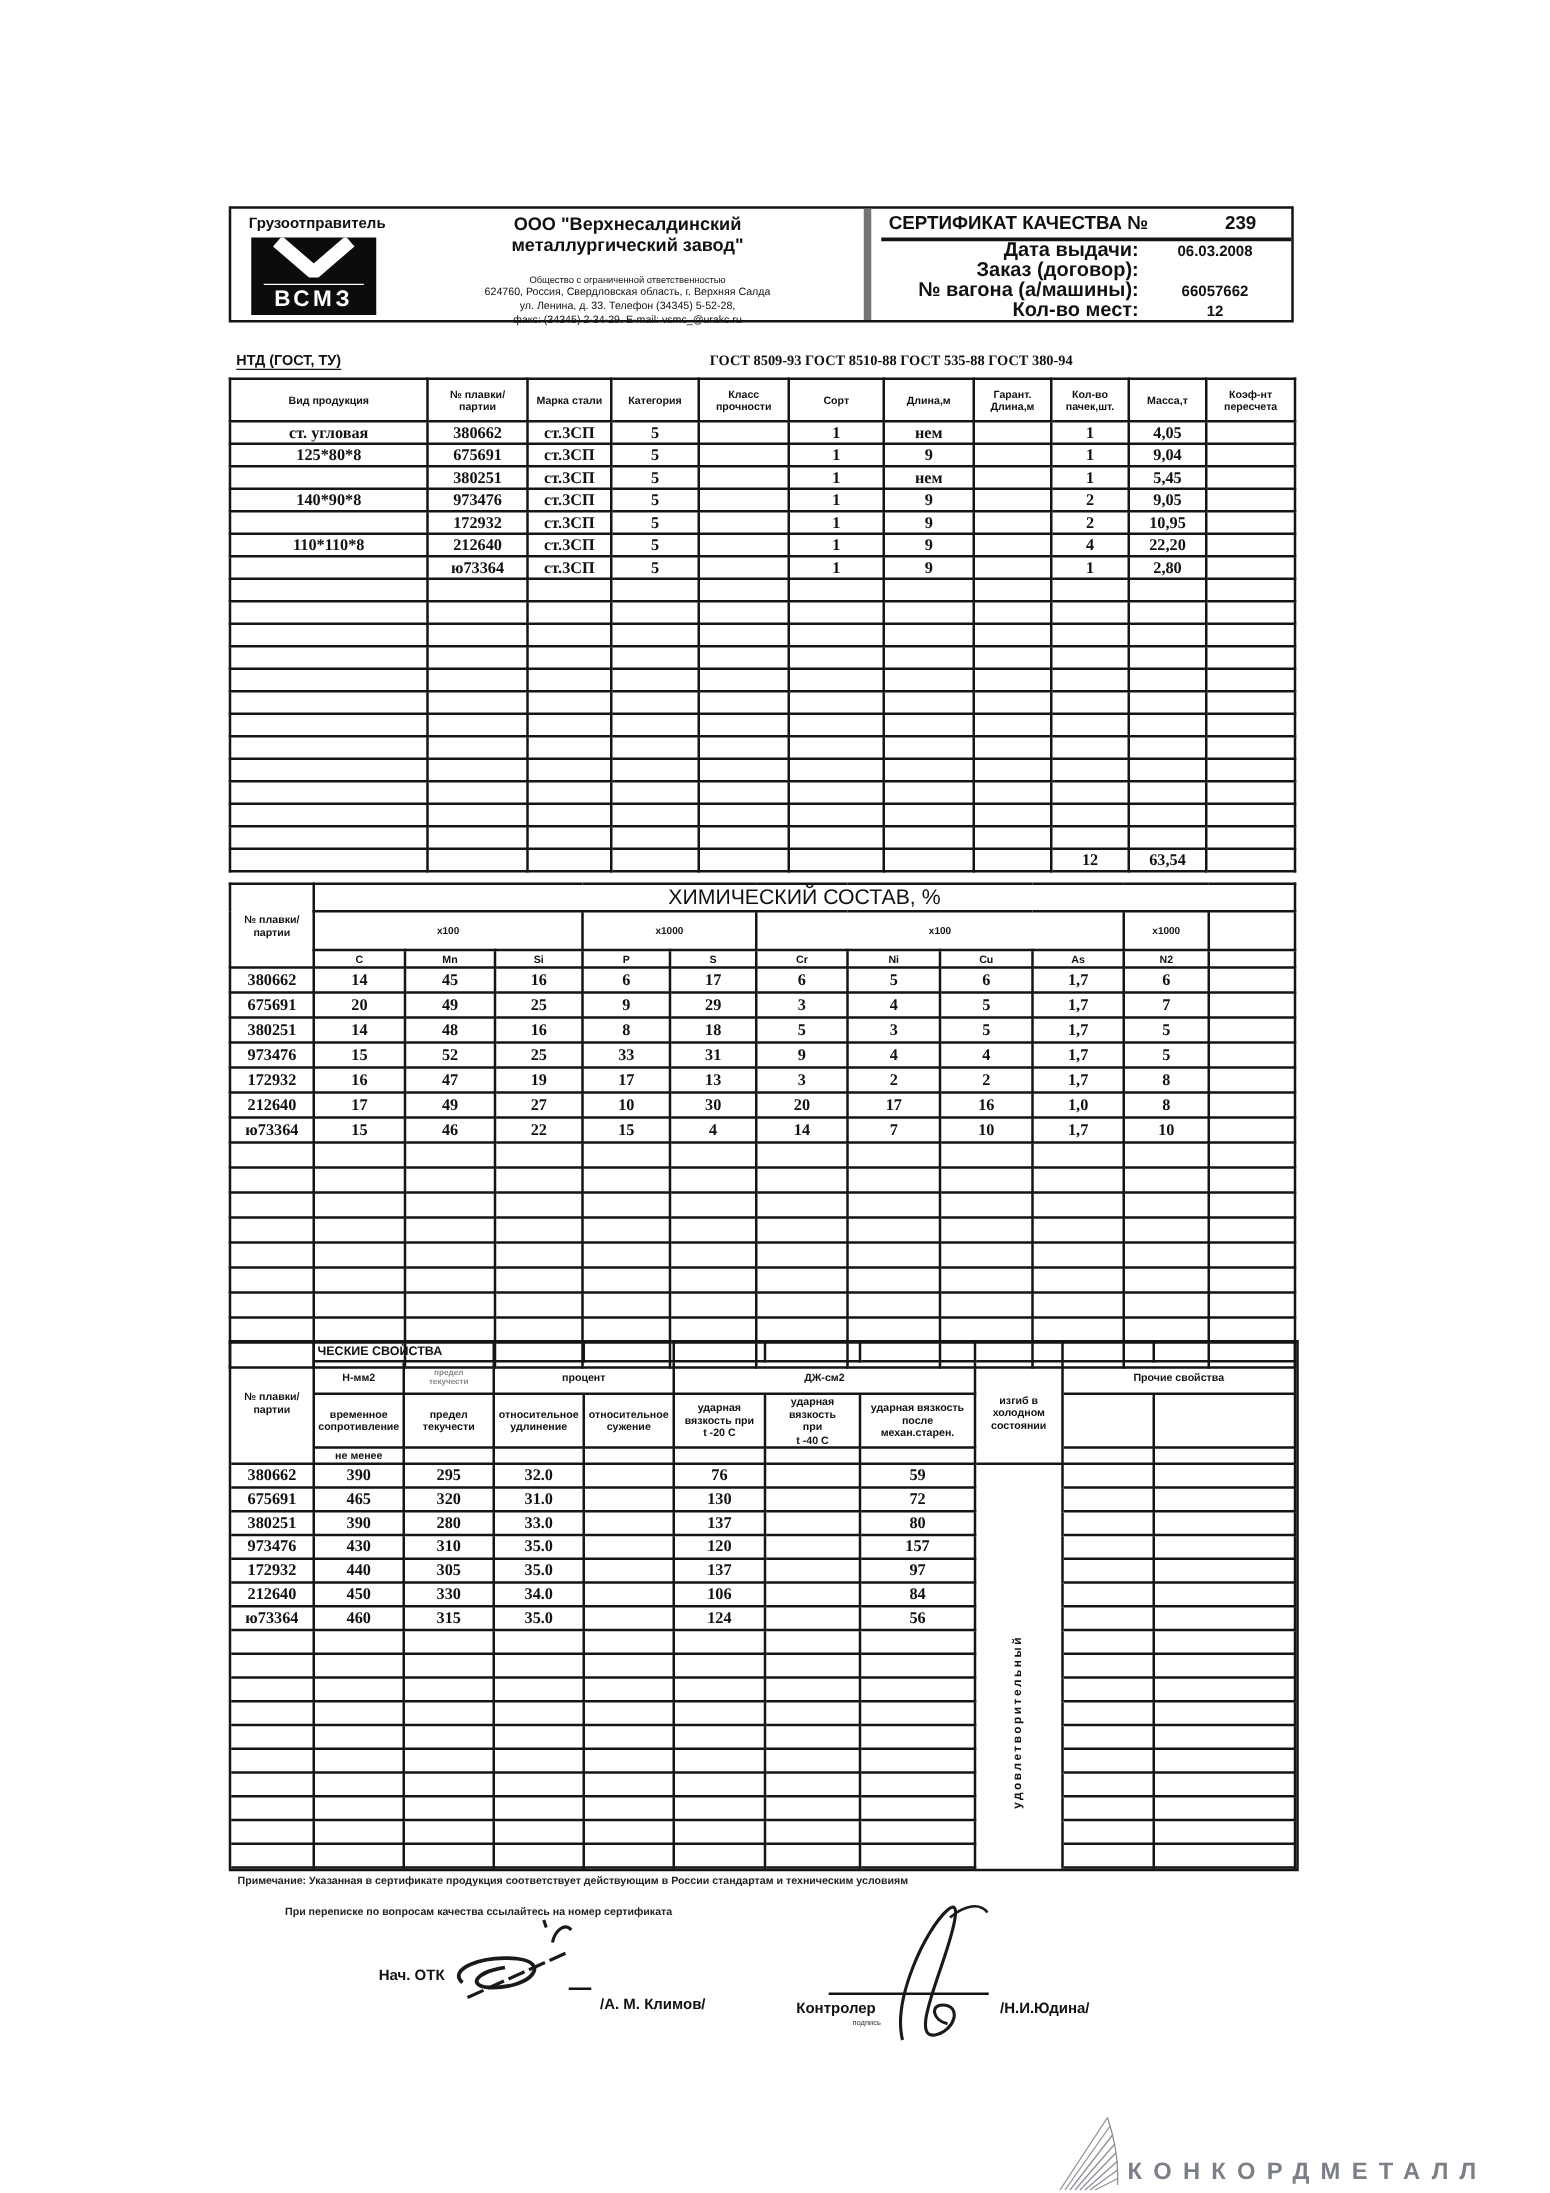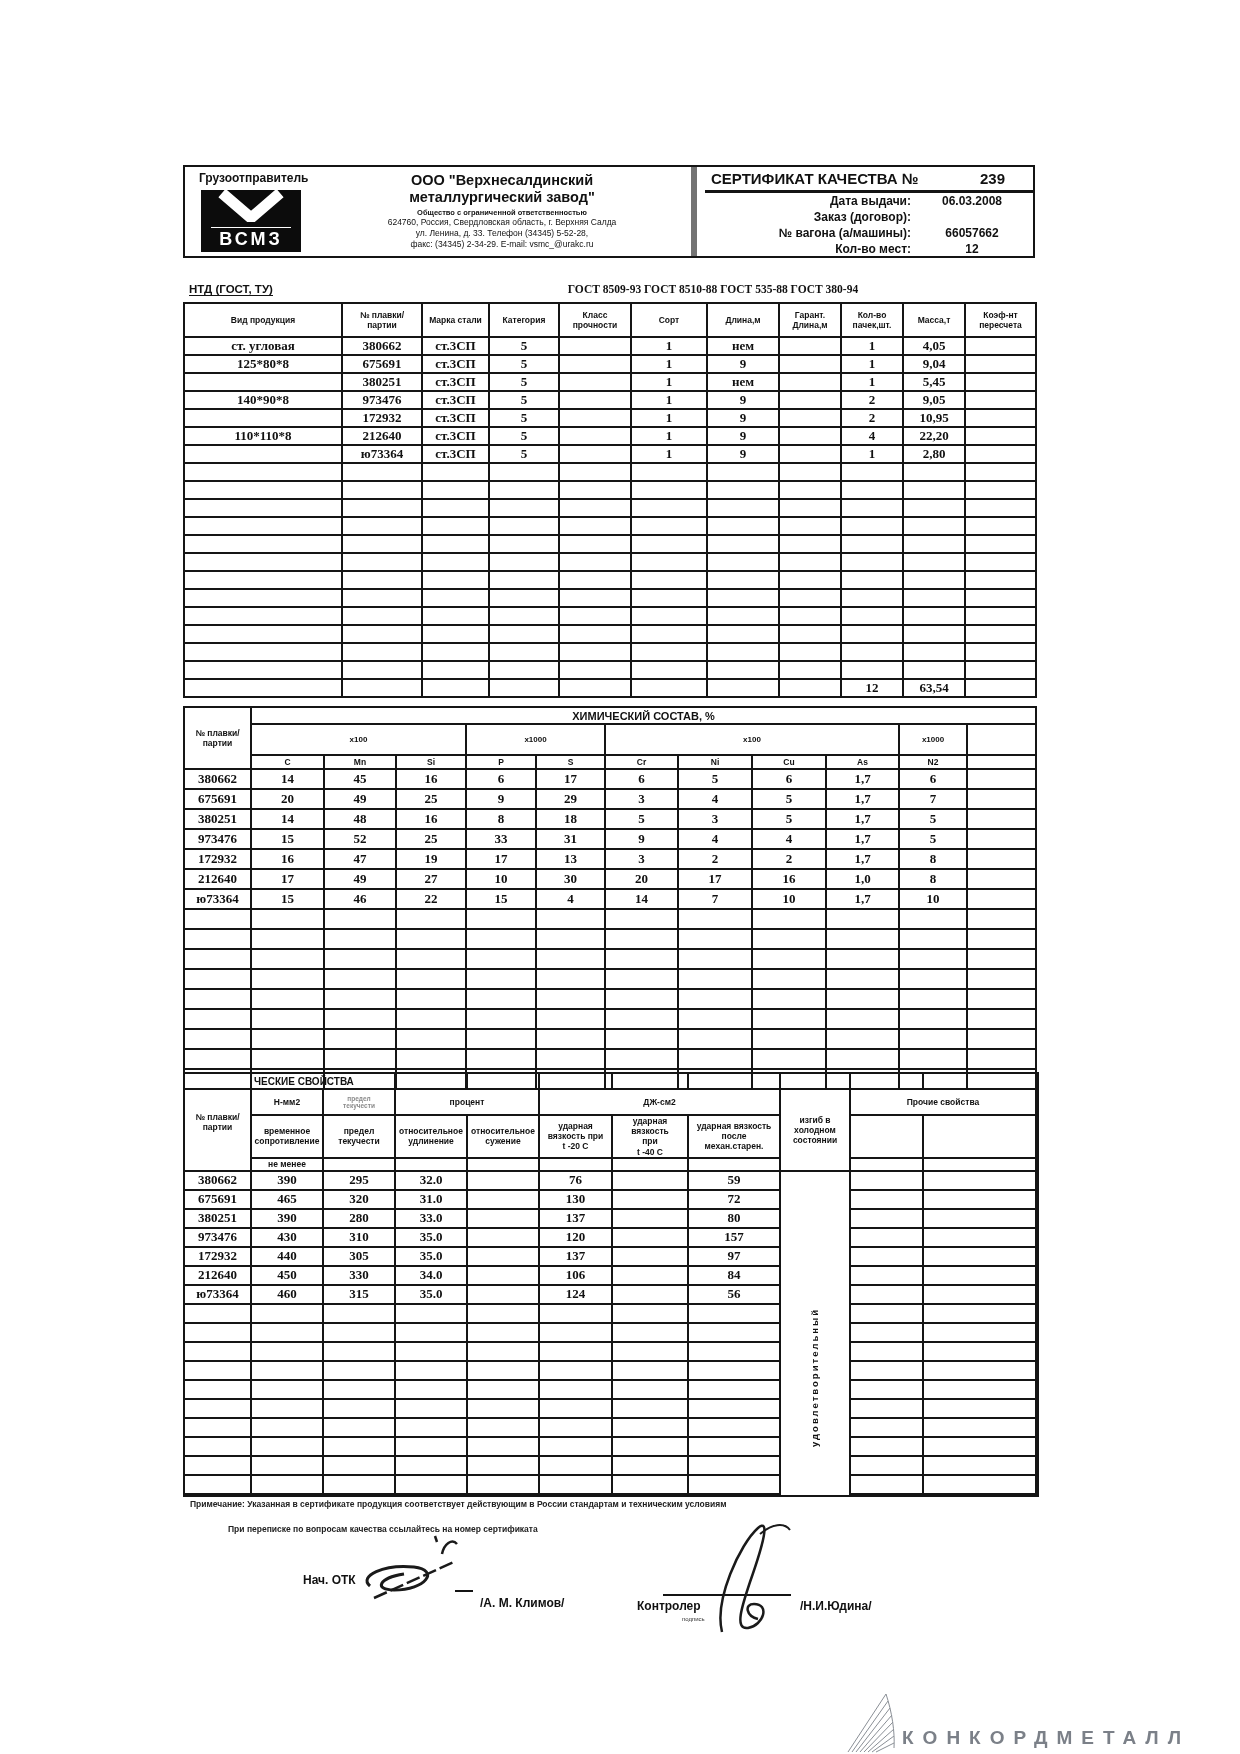--- a/index.html
+++ b/index.html
@@ -13,49 +13,49 @@
   .hbox { left:183px; top:165px; width:852px; height:93px; border:2px solid #141414; box-sizing:border-box; }
   .hleft { position:absolute; left:0; top:0; width:512px; height:100%; border-right:6px solid #737373; box-sizing:border-box; }
   .shipper { position:absolute; left:14px; top:4px; font-weight:bold; font-size:12px; }
   .logo { position:absolute; left:16px; top:23px; width:100px; height:62px; background:#0c0c0c;
           display:flex; flex-direction:column; align-items:center; justify-content:space-between; }
   .logo svg { display:block; margin-bottom:1px; }
   .logo-text { color:#fff; font-weight:bold; font-size:18px; letter-spacing:3px; line-height:1; padding-bottom:4px;
                border:1px solid #fff; border-width:1px 0 0 0; padding-top:2px; width:80%; text-align:center; }
   .company { position:absolute; left:128px; top:5px; width:378px; text-align:center; }
   .company .cn { font-weight:bold; font-size:14.5px; line-height:1.15; }
-  .company .ct { font-weight:bold; font-size:7.5px; margin-top:3px; }
+  .company .ct { font-weight:normal; font-size:7.5px; margin-top:14px; }
   .company .ca { font-size:8.5px; line-height:1.25; margin-top:0; }
   .hright { position:absolute; right:0; top:0; width:328px; height:100%; }
   .cert-title-row { height:26px; border-bottom:3px solid #141414; display:flex; align-items:center; box-sizing:border-box; }
   .cert-title { font-weight:bold; font-size:15px; padding-left:6px; }
   .cert-no { font-weight:bold; font-size:15px; margin-left:auto; padding-right:28px; }
   .hfields { }
   .hfrow { height:16px; display:flex; align-items:center; }
-  .hflabel { flex:1; text-align:right; font-weight:bold; font-size:12px; }
+  .hflabel { flex:1; text-align:right; font-weight:bold; font-size:16px; }
   .hfvalue { width:122px; text-align:center; font-weight:bold; font-size:12px; }
 
   
   .consignee { left:183px; top:259px; width:852px; height:21px; }
   .consignee .lbl { position:absolute; left:3px; top:3px; font-weight:bold; font-size:11.5px; }
   .consignee .line { position:absolute; left:150px; right:2px; bottom:3px; border-bottom:2px solid #141414; }
   .ntd { left:183px; top:280px; width:852px; height:21px; }
   .ntd .lbl { position:absolute; left:6px; top:3px; font-weight:bold; font-size:11.5px; border-bottom:1px solid #141414; }
   .ntd .val { position:absolute; left:260px; width:540px; top:3px; text-align:center; font-weight:bold; font-size:11.5px; }
 
   
   .twrap { left:183px; }
   table.tbl { border-collapse:collapse; table-layout:fixed; width:852px; }
   table.tbl th, table.tbl td { border:2px solid #151515; padding:0 2px; overflow:hidden; box-sizing:border-box; }
   .hdr { font-weight:bold; font-size:8.5px; line-height:1.2; text-align:center; white-space:pre-line; vertical-align:middle; }
   .val { font-family:"Liberation Serif", serif; font-weight:bold; font-size:13px; text-align:center; vertical-align:middle; }
   .ptbl thead tr { height:34px; }
   .ptbl tbody tr { height:18px; }
   .ctbl tbody tr { height:20px; }
-  .chem-title { font-weight:bold; font-size:11px; text-align:center; }
+  .chem-title { font-weight:normal; font-size:17px; text-align:center; }
   .grp { font-weight:bold; font-size:8px; text-align:center; }
   .elem { font-weight:bold; font-size:8.5px; text-align:center; }
   .r17 { height:17px; } .r13 { height:31px; } .r14 { height:14px; }
 
   
   table.mtbl { border-collapse:separate; border-spacing:0; table-layout:fixed; width:852px; border:2px solid #151515; }
   table.mtbl th, table.mtbl td { border-right:2px solid #151515; border-bottom:2px solid #151515; padding:0 2px; overflow:hidden; box-sizing:border-box; }
   .mtbl tbody tr { height:19px; }
   .mtbl .vcell { border-bottom:none; }
   .mech-title { font-weight:bold; font-size:10px; text-align:left; padding-left:3px; }

